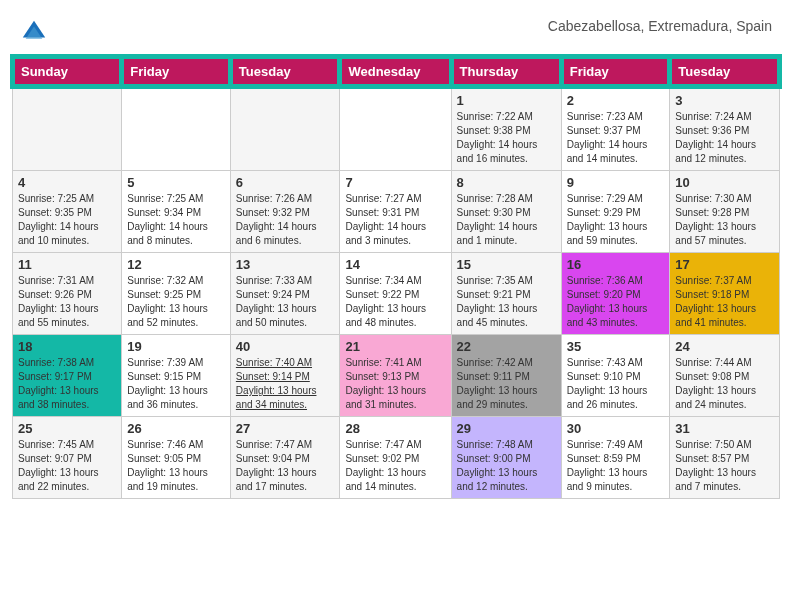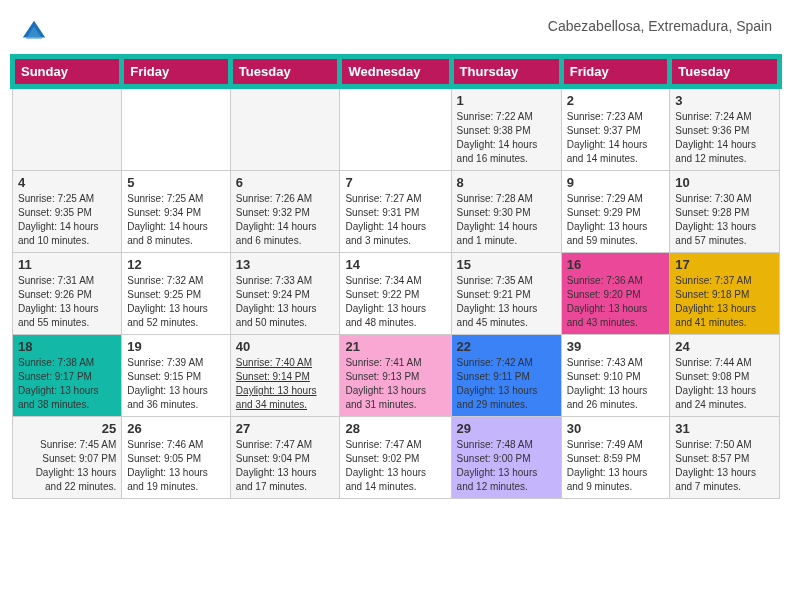--- a/index.html
+++ b/index.html
@@ -227,21 +227,21 @@
 Daylight: 13 hours
 and 48 minutes.</div>
         </td>
         <td style="background: rgb(245, 245, 245);">
           <span class="day-num">15</span>
           <div class="day-info" style="white-space: pre-line;">Sunrise: 7:35 AM
 Sunset: 9:21 PM
 Daylight: 13 hours
 and 45 minutes.</div>
         </td>
-        <td style="background: #ec4899;">
+        <td style="background: #d946ef;">
           <span class="day-num">16</span>
           <div class="day-info" style="white-space: pre-line;">Sunrise: 7:36 AM
 Sunset: 9:20 PM
 Daylight: 13 hours
 and 43 minutes.</div>
         </td>
         <td style="background: #eab308;">
           <span class="day-num">17</span>
           <div class="day-info" style="white-space: pre-line;">Sunrise: 7:37 AM
 Sunset: 9:18 PM
@@ -271,44 +271,44 @@
 Daylight: 13 hours
 and 34 minutes.</div>
         </td>
         <td style="background: #f9a8d4;">
           <span class="day-num">21</span>
           <div class="day-info" style="white-space: pre-line;">Sunrise: 7:41 AM
 Sunset: 9:13 PM
 Daylight: 13 hours
 and 31 minutes.</div>
         </td>
-        <td style="background: #3b82f6;">
+        <td style="background: #a3a3a3;">
           <span class="day-num">22</span>
           <div class="day-info" style="white-space: pre-line;">Sunrise: 7:42 AM
 Sunset: 9:11 PM
 Daylight: 13 hours
 and 29 minutes.</div>
         </td>
         <td style="background: rgb(255, 255, 255);">
-          <span class="day-num">39</span>
+          <span class="day-num">35</span>
           <div class="day-info" style="white-space: pre-line;">Sunrise: 7:43 AM
 Sunset: 9:10 PM
 Daylight: 13 hours
 and 26 minutes.</div>
         </td>
         <td style="background: rgb(245, 245, 245);">
           <span class="day-num">24</span>
           <div class="day-info" style="white-space: pre-line;">Sunrise: 7:44 AM
 Sunset: 9:08 PM
 Daylight: 13 hours
 and 24 minutes.</div>
         </td>
       </tr>
       <tr>
-        <td style="background: rgb(245, 245, 245); text-align: right;">
+        <td style="background: rgb(245, 245, 245);">
           <span class="day-num">25</span>
           <div class="day-info" style="white-space: pre-line;">Sunrise: 7:45 AM
 Sunset: 9:07 PM
 Daylight: 13 hours
 and 22 minutes.</div>
         </td>
         <td style="background: rgb(255, 255, 255);">
           <span class="day-num">26</span>
           <div class="day-info" style="white-space: pre-line;">Sunrise: 7:46 AM
 Sunset: 9:05 PM

